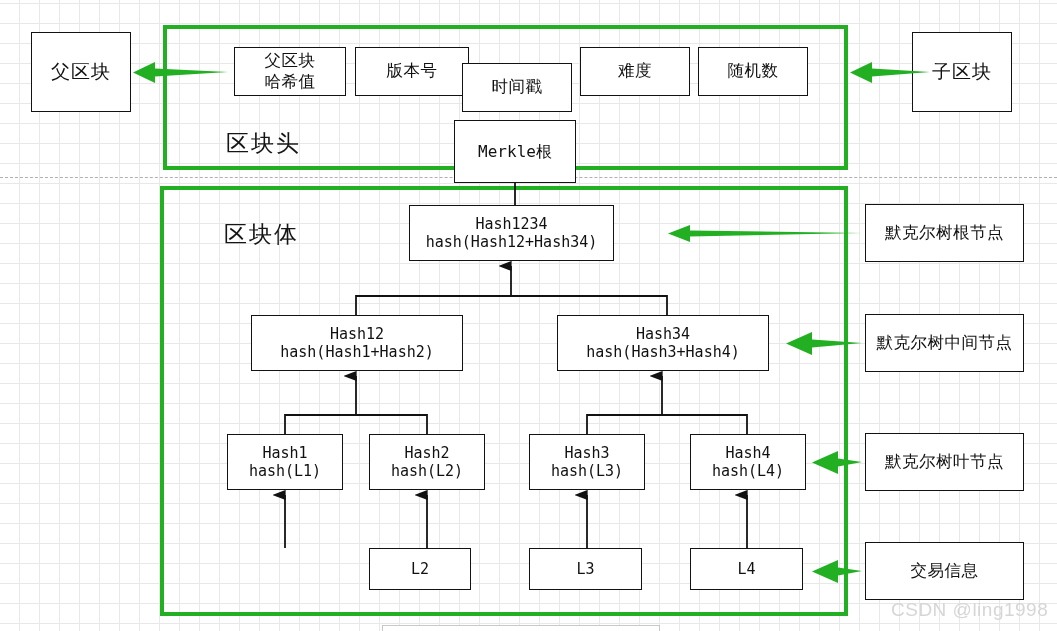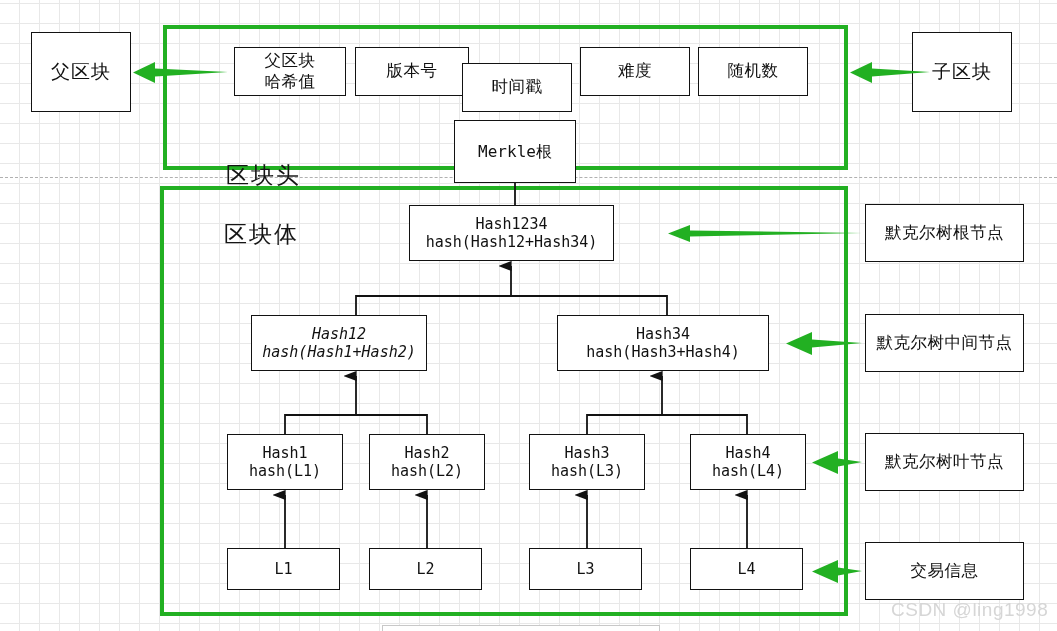--- a/index.html
+++ b/index.html
@@ -117,21 +117,21 @@
   }
 </style>
 </head>
 <body>
 
 <div id="canvas">
 
   <div class="page-sep" style="top:177px;"></div>
 
   <div class="group" style="left:163px; top:25px; width:685px; height:145px;"></div>
-  <div class="group-label" style="left:226px; top:128px;margin-top:32px;">区块头</div>
+  <div class="group-label" style="left:226px; top:128px;">区块头</div>
 
   <div class="group" style="left:160px; top:186px; width:688px; height:430px;"></div>
   <div class="group-label" style="left:224px; top:219px;">区块体</div>
 
   <div class="box cn" style="left:31px; top:32px; width:100px; height:80px;">
     <span>父区块</span>
   </div>
 
   <div class="box cn" style="left:912px; top:32px; width:100px; height:80px;">
     <span>子区块</span>
@@ -160,21 +160,21 @@
 
   <div class="box mono" style="left:454px; top:120px; width:122px; height:63px; font-size:16px;">
     <span>Merkle根</span>
   </div>
 
   <div class="box mono" style="left:409px; top:205px; width:205px; height:56px;">
     <span>Hash1234</span>
     <span>hash(Hash12+Hash34)</span>
   </div>
 
-  <div class="box mono" style="left:251px; top:315px; width:176px; height:56px;font-style:italic;">
+  <div class="box mono" style="left:251px; top:315px; width:212px; height:56px;">
     <span>Hash12</span>
     <span>hash(Hash1+Hash2)</span>
   </div>
 
   <div class="box mono" style="left:557px; top:315px; width:212px; height:56px;">
     <span>Hash34</span>
     <span>hash(Hash3+Hash4)</span>
   </div>
 
   <div class="box mono" style="left:227px; top:434px; width:116px; height:56px;">
@@ -190,25 +190,22 @@
   <div class="box mono" style="left:529px; top:434px; width:116px; height:56px;">
     <span>Hash3</span>
     <span>hash(L3)</span>
   </div>
 
   <div class="box mono" style="left:690px; top:434px; width:116px; height:56px;">
     <span>Hash4</span>
     <span>hash(L4)</span>
   </div>
 
-  <div class="box mono mono-l1" style="left:227px; top:548px; width:113px; height:42px;">
-    <span>L1</span>
-  </div>
-
-  <div class="box mono mono-l1" style="left:369px; top:548px; width:113px; height:42px;">
+
+  <div class="box mono mono-l1" style="left:369px; top:548px; width:102px; height:42px;">
     <span>L2</span>
   </div>
 
   <div class="box mono mono-l1" style="left:529px; top:548px; width:113px; height:42px;">
     <span>L3</span>
   </div>
 
   <div class="box mono mono-l1" style="left:690px; top:548px; width:113px; height:42px;">
     <span>L4</span>
   </div>

